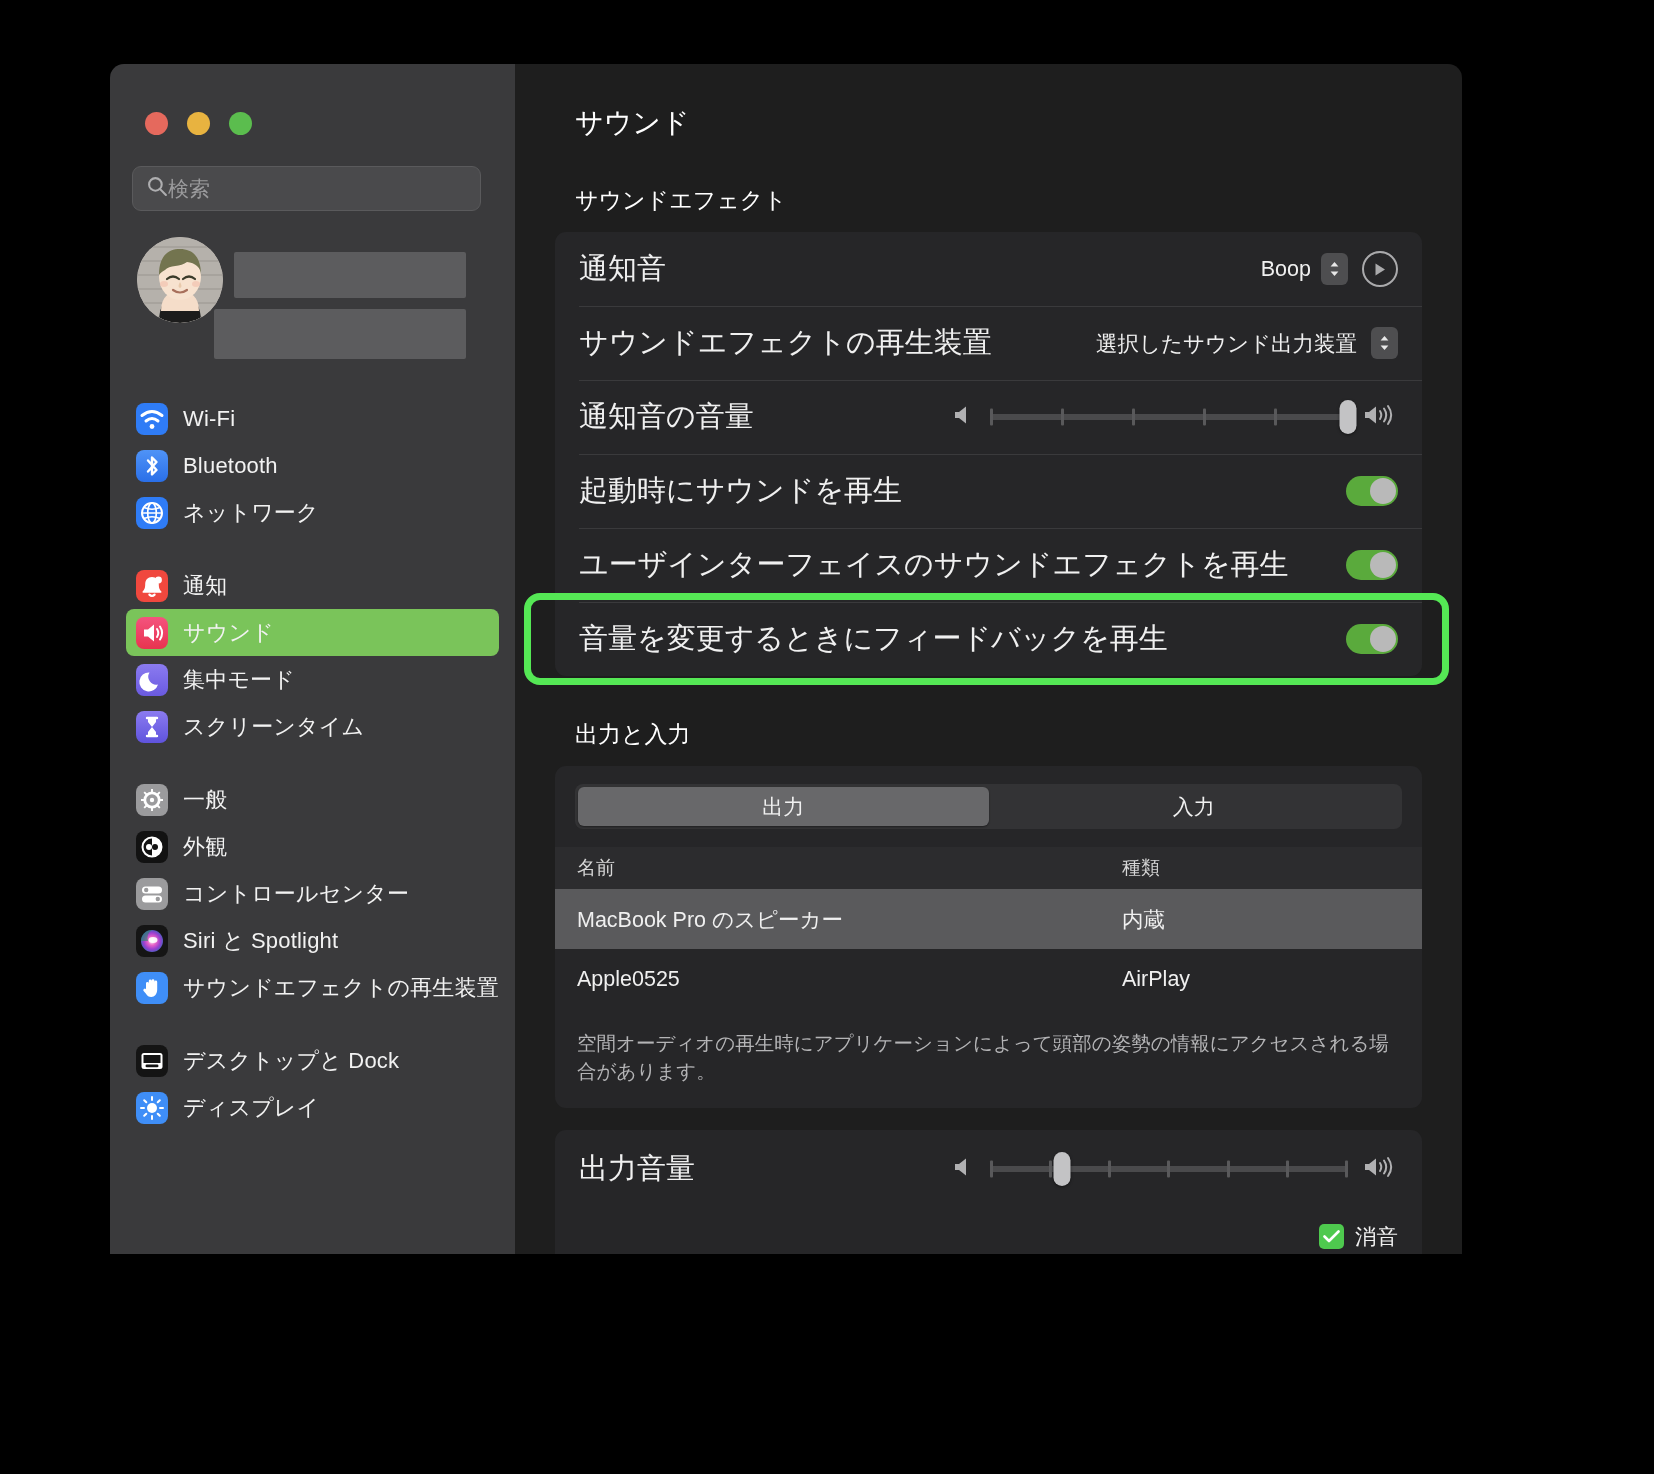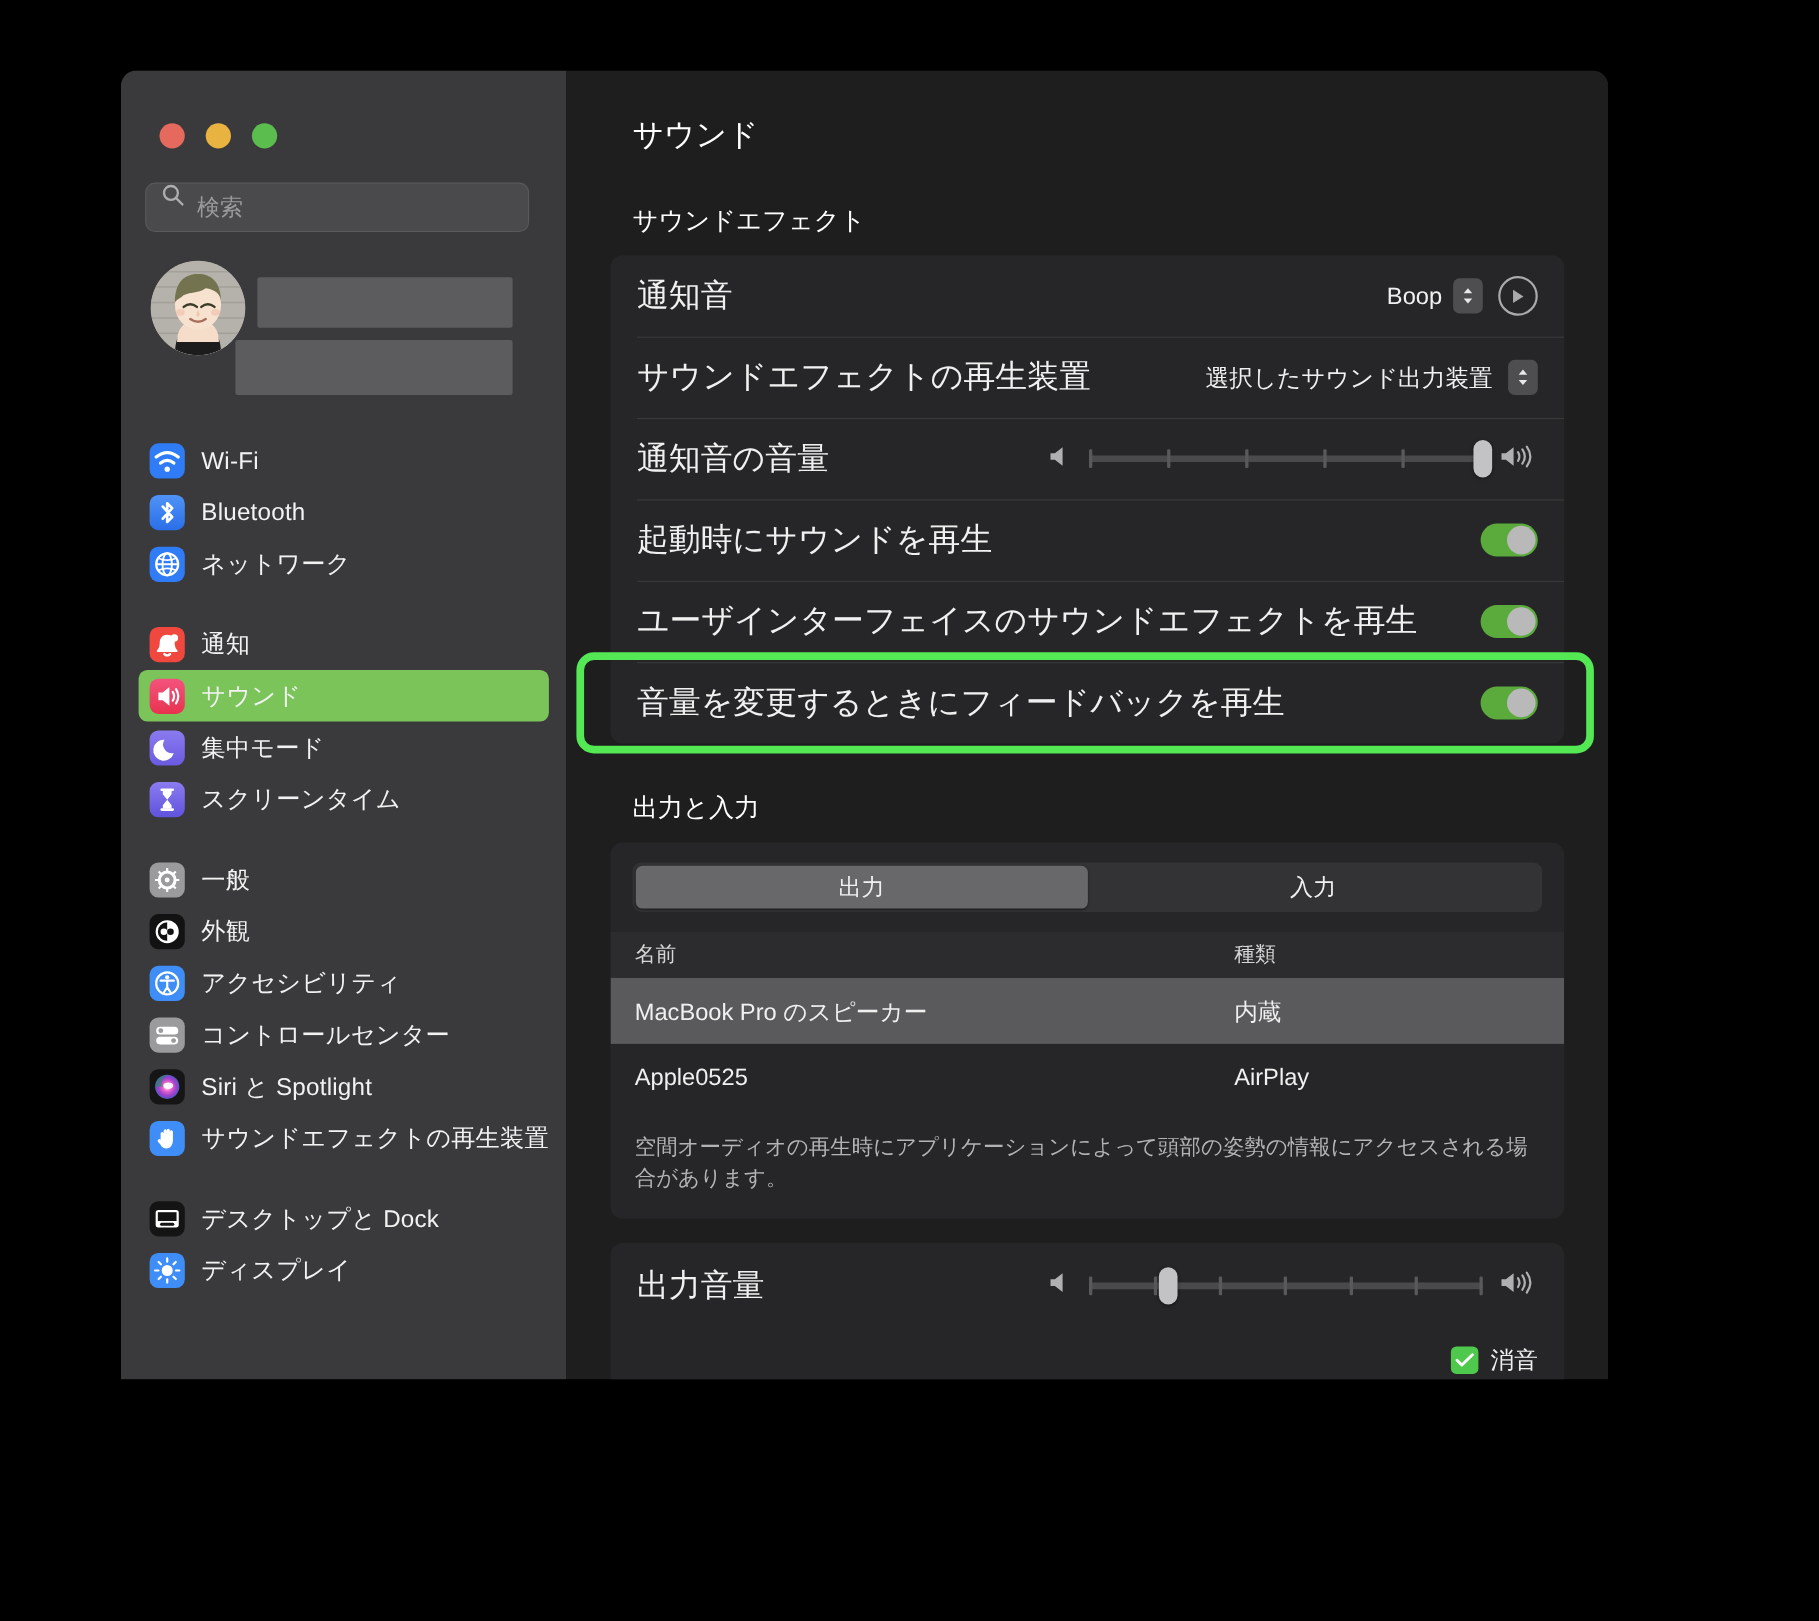--- a/index.html
+++ b/index.html
@@ -49,22 +49,22 @@
   .tl-min    { background: #e8b340; }
   .tl-max    { background: #5bbd4e; }
 
   .search-wrap {
     margin: 31px 34px 0 22px;
     height: 45px;
     background: #4a4a4c;
     border: 1px solid #5a5a5c;
     border-radius: 9px;
     display: flex;
+    align-items: center;
     padding: 0 14px;
-    gap: 11px;
   }
   .search-input {
     background: transparent;
     border: none;
     outline: none;
     color: #d8d8d8;
     font-size: 21px;
     font-family: inherit;
     width: 100%;
   }
@@ -499,30 +499,20 @@
             <svg width="32" height="32" viewBox="0 0 32 32">
                 <circle cx="16" cy="16" r="9.5" fill="none" stroke="#fff" stroke-width="2"></circle>
                 <path d="M16 6.5 A9.5 9.5 0 0 1 16 25.5 Z" fill="#fff"></path>
                 <circle cx="13" cy="16" r="3" fill="#fff"></circle>
                 <circle cx="19" cy="16" r="3" fill="#121212"></circle>
               </svg>
           </span>
           <span class="nav-label">外観</span>
         </div>
         <div class="nav-item">
-          <span class="nav-icon" style="background:#3f8ef7">
-            <svg width="32" height="32" viewBox="0 0 32 32">
-                <circle cx="16" cy="16" r="10" fill="none" stroke="#fff" stroke-width="2"></circle>
-                <circle cx="16" cy="10.5" r="1.9" fill="#fff"></circle>
-                <path d="M10 13.5 h12 M16 13.5 v6 M16 19.5 l-3.2 5 M16 19.5 l3.2 5" stroke="#fff" stroke-width="2" stroke-linecap="round" fill="none"></path>
-              </svg>
-          </span>
-          <span class="nav-label">アクセシビリティ</span>
-        </div>
-        <div class="nav-item">
           <span class="nav-icon" style="background:#9b9b9d">
             <svg width="32" height="32" viewBox="0 0 32 32">
                 <rect x="6" y="8.5" width="20" height="7" rx="3.5" fill="#fff"></rect>
                 <circle cx="10.2" cy="12" r="2.2" fill="#9b9b9d"></circle>
                 <rect x="6" y="17.5" width="20" height="7" rx="3.5" fill="#fff"></rect>
                 <circle cx="21.8" cy="21" r="2.2" fill="#9b9b9d"></circle>
               </svg>
           </span>
           <span class="nav-label">コントロールセンター</span>
         </div>

